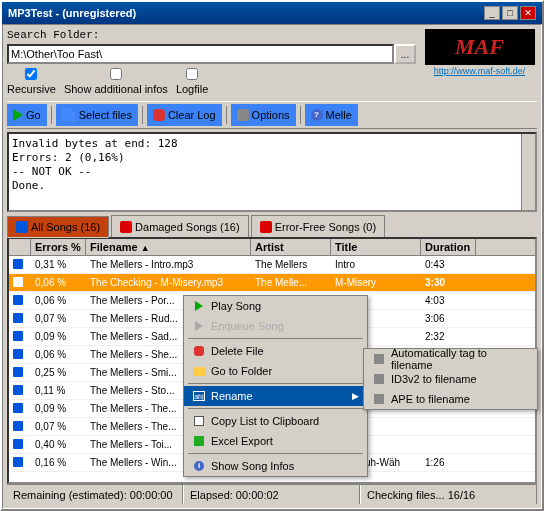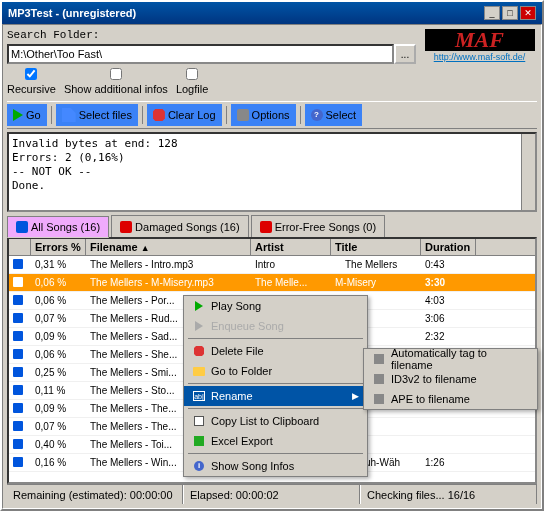--- a/index.html
+++ b/index.html
@@ -190,21 +190,21 @@
       gap: 3px;
       padding: 3px 8px;
       background: #d4d0c8;
       border: 1px solid #808080;
       border-bottom: none;
       cursor: pointer;
       font-size: 11px;
       height: 22px;
     }
     .tab.active {
-      background: #f0abfc;
+      background: #c2410c;
       border-bottom: 1px solid #d4d0c8;
       z-index: 2;
       margin-bottom: -1px;
     }
     .tab-icon-blue {
       width: 12px; height: 12px;
       background: #0055dd;
       border-radius: 2px;
       display: inline-block;
     }
@@ -390,21 +390,21 @@
             <span>Show additional infos</span>
           </label>
           <label class="checkbox-label">
             <input type="checkbox" style="">
             <span>Logfile</span>
           </label>
         </div>
       </div>
 
       <div class="top-right-area" style="margin-left:6px; width:115px;">
-        <div style="background:#000; width:110px; height:22px; display:flex; align-items:center; justify-content:center;">
+        <div style="background:#000; width:110px; height:36px; display:flex; align-items:center; justify-content:center;">
           <span style="color:#cc2222; font-size:22px; font-weight:bold; font-family:serif; font-style:italic;">MAF</span>
         </div>
         <span class="logo-url">http://www.maf-soft.de/</span>
       </div>
     </div>
 
     <div class="toolbar">
       <button class="toolbar-btn">
         <span class="icon-go"></span>
         <span>Go</span>
@@ -420,21 +420,21 @@
         <span>Clear Log</span>
       </button>
       <div class="toolbar-sep"></div>
       <button class="toolbar-btn">
         <span style="display:inline-block; width:12px; height:12px; background:#888; border-radius:2px;"></span>
         <span>Options</span>
       </button>
       <div class="toolbar-sep"></div>
       <button class="toolbar-btn">
         <span style="display:inline-block; width:12px; height:12px; background:#4466cc; border-radius:50%; color:white; font-size:8px; text-align:center; line-height:12px; font-weight:bold;">?</span>
-        <span>Select</span>
+        <span>Melle</span>
       </button>
     </div>
 
     <div class="log-area">
       <div class="log-line">Invalid bytes at end: 128</div>
       <div class="log-line">Errors: 2 (0,16%)</div>
       <div class="log-line">-- NOT OK --</div>
       <div class="log-line">Done.</div>
       <div class="log-scrollbar"></div>
     </div>
@@ -465,29 +465,29 @@
         <div class="th col-artist">Artist</div>
         <div class="th col-title">Title</div>
         <div class="th col-duration">Duration</div>
       </div>
       <div class="table-body">
 
         <div class="table-row">
           <div class="td col-icon"><span class="row-icon-blue"></span></div>
           <div class="td col-errors">0,31 %</div>
           <div class="td col-filename">The Mellers - Intro.mp3</div>
+          <div class="td col-artist">The Mellers</div>
           <div class="td col-title">Intro</div>
-          <div class="td col-artist">The Mellers</div>
           <div class="td col-duration">0:43</div>
         </div>
 
         <div class="table-row highlighted">
           <div class="td col-icon"><span class="row-icon-blue" style="background:#fff;"></span></div>
           <div class="td col-errors">0,06 %</div>
-          <div class="td col-filename">The Mellers - M-Misery.mp3</div>
+          <div class="td col-filename">The Checking - M-Misery.mp3</div>
           <div class="td col-artist">The Melle...</div>
           <div class="td col-title">M-Misery</div>
           <div class="td col-duration" style="font-weight:bold;">3:30</div>
         </div>
 
         <div class="table-row">
           <div class="td col-icon"><span class="row-icon-blue"></span></div>
           <div class="td col-errors">0,06 %</div>
           <div class="td col-filename">The Mellers - Por...</div>
           <div class="td col-artist">Pornomat</div>

